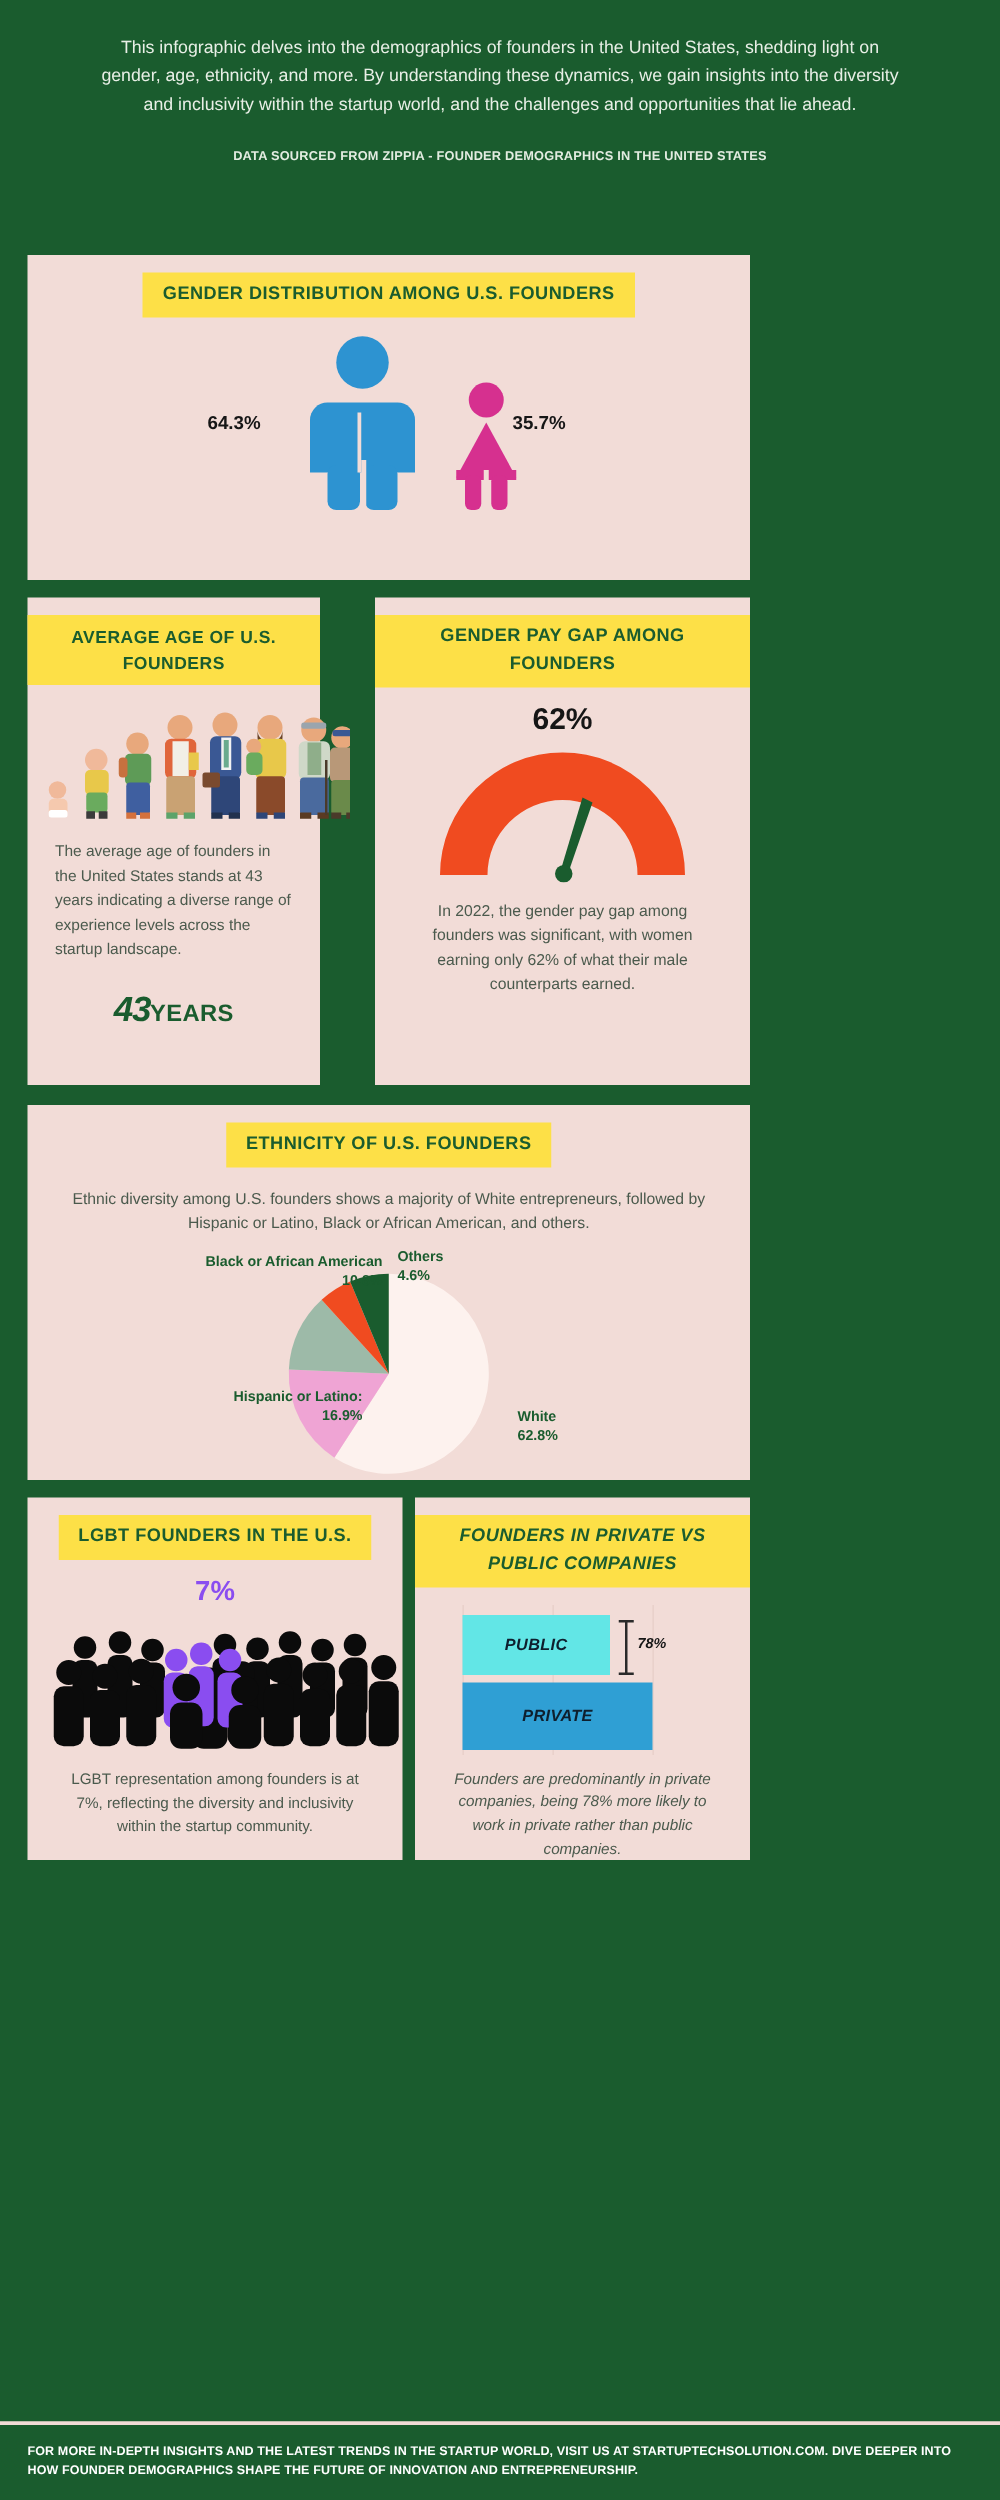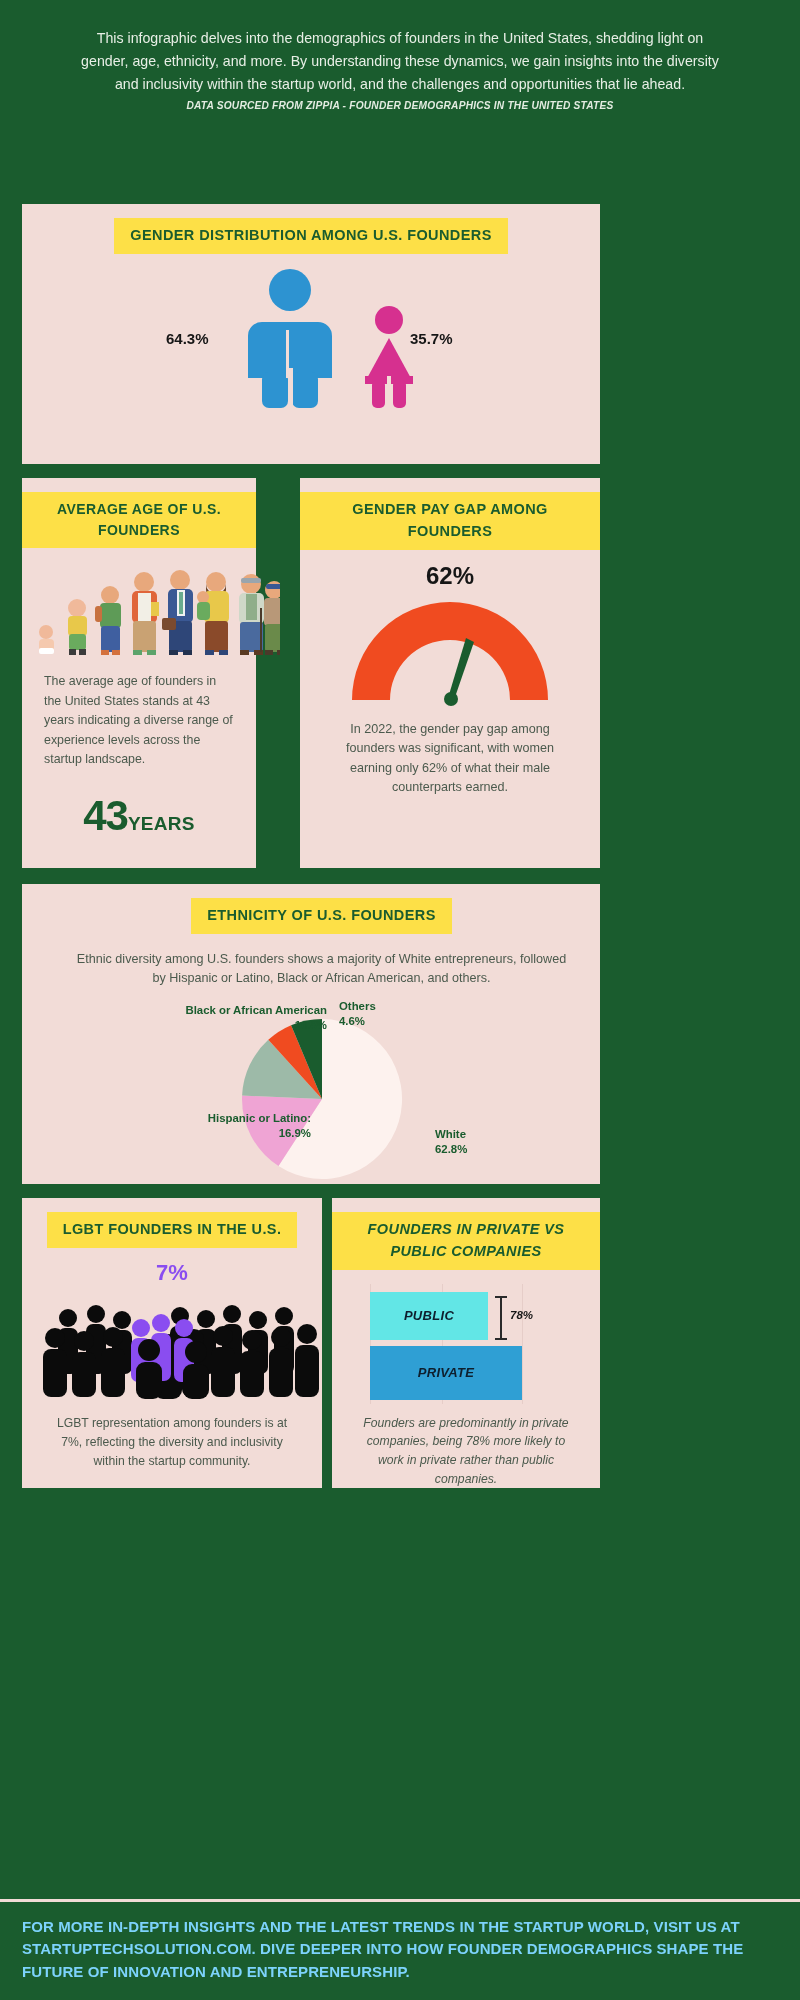--- a/index.html
+++ b/index.html
@@ -29,24 +29,23 @@
   .intro {
     color: #e8efe6;
     font-size: 14.2px;
     line-height: 1.62;
     margin-top: 11px;
     padding: 0 10px;
   }
   .source-line {
     color: #e3ece1;
     font-size: 10.2px;
-    font-style: italic;
     font-weight: bold;
     letter-spacing: .2px;
-    margin-top: 4px;
+    margin-top: 24px;
     text-transform: uppercase;
   }
 
   
   .panel {
     position: absolute;
     background: #f2dcd7;
   }
   .panel-title-wrap { text-align: center; padding-top: 14px; }
   .panel-title {
@@ -97,38 +96,38 @@
     line-height: 1.58;
     padding: 0 22px;
     margin-top: 16px;
     text-align: left;
   }
   .age-stat {
     text-align: center;
     margin-top: 22px;
     color: #1a5c2e;
   }
-  .age-number { font-size: 42px; font-weight: bold; letter-spacing: -1px; }
+  .age-number { font-size: 28px; font-weight: bold; letter-spacing: -1px; font-style: italic; }
   .age-unit { font-size: 19px; font-weight: bold; letter-spacing: .3px; }
 
   .gauge-wrap { position: relative; height: 150px; margin-top: 10px; }
   .gauge-pct {
     position: absolute;
     left: 0; right: 0;
     top: 2px;
     text-align: center;
     color: #161616;
     font-size: 24px;
     font-weight: bold;
   }
   .gauge-svg { position: absolute; left: 50%; transform: translateX(-50%); top: 34px; }
   #paygap-panel .panel-body { margin-top: 10px; }
 
   
-  #ethnicity-panel { left: 22px; top: 884px; width: 578px; height: 300px; padding-left: 21px; }
+  #ethnicity-panel { left: 22px; top: 884px; width: 578px; height: 300px; }
   #ethnicity-panel .panel-body { margin-top: 16px; }
   .pie-wrap { position: relative; height: 190px; margin-top: 4px; }
   .pie-svg { position: absolute; left: 50%; transform: translateX(-50%); top: 22px; }
   .pie-label {
     position: absolute;
     color: #1a5c2e;
     font-size: 11.4px;
     font-weight: bold;
     line-height: 1.32;
   }
@@ -186,22 +185,22 @@
   .gridline { position: absolute; top: 0; bottom: 0; width: 1px; background: #e6cdc8; }
   #companies-panel .panel-body { margin-top: 10px; font-size: 12.2px; }
 
   
   .footer {
     position: absolute;
     left: 0; bottom: 0;
     width: 800px;
     padding: 14px 38px 16px 22px;
     border-top: 3px solid #f2dcd7;
-    color: #7dd3fc;
-    font-size: 15px;
+    color: #ffffff;
+    font-size: 10px;
     font-weight: bold;
     line-height: 1.52;
     letter-spacing: .1px;
     text-transform: uppercase;
   }
 </style>
 </head>
 <body>
 
 <div class="page">

